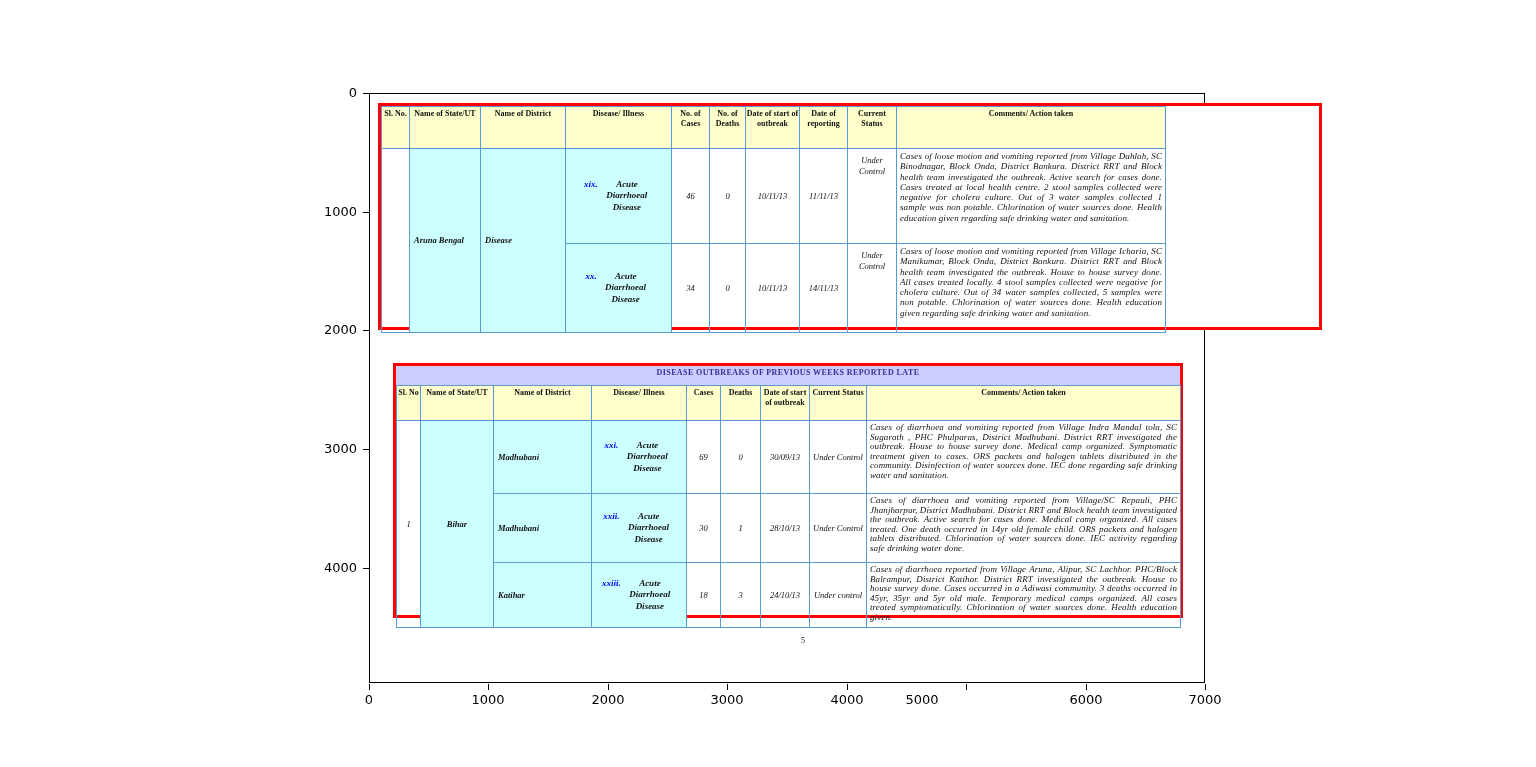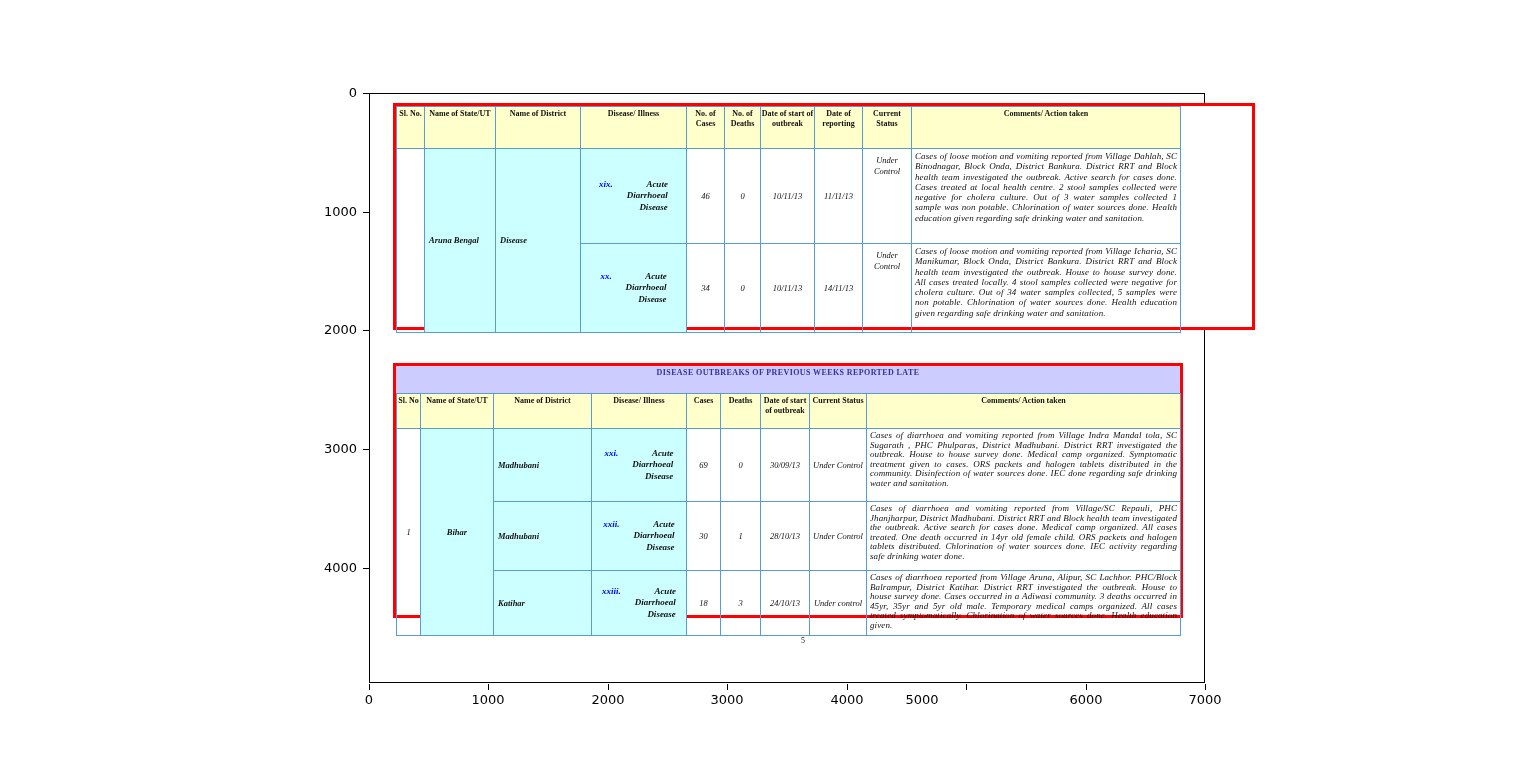--- a/index.html
+++ b/index.html
@@ -20,22 +20,22 @@
   th{background:#FFFFCC;font-size:8px;font-weight:bold;text-align:center;vertical-align:top;padding-top:2px;line-height:1.25;}
   td{font-size:8.5px;text-align:center;vertical-align:middle;line-height:1.25;font-style:italic;}
   .cyan{background:#CCFFFF;}
   .bold{font-weight:bold;}
   .left{text-align:left;padding-left:4px;}
   .comments{font-size:9px;text-align:justify;vertical-align:top;padding:2px 3px;line-height:10.3px;letter-spacing:0.1px;}
   .comments2{line-height:9.6px;}
   .status-top{vertical-align:top;padding-top:6px;}
   .disease-wrap{display:flex;justify-content:center;gap:3px;font-size:9px;}
   .roman{color:#0000FF;font-weight:bold;white-space:nowrap;}
-  .dname{font-weight:bold;width:52px;text-align:right;}
-  .band{background:#CCCCFF;height:27px;line-height:13px;text-align:center;
+  .dname{font-weight:bold;width:52px;text-align:center;}
+  .band{background:#CCCCFF;height:19px;line-height:13px;text-align:center;
         font-size:8px;font-weight:bold;color:#333399;letter-spacing:0.4px;}
   .pageno{font-size:8px;color:#111;text-align:center;width:14px;}
 </style>
 </head>
 <body>
 
 <div id="axes" class="abs"></div>
 
 <div class="abs ytick-mark" style="left:363px;top:93px"></div>
 <div class="abs ytick-mark" style="left:363px;top:212px"></div>
@@ -60,21 +60,21 @@
 
 <div class="abs xtick-label" style="left:339px;top:692px">0</div>
 <div class="abs xtick-label" style="left:458px;top:692px">1000</div>
 <div class="abs xtick-label" style="left:578px;top:692px">2000</div>
 <div class="abs xtick-label" style="left:697px;top:692px">3000</div>
 <div class="abs xtick-label" style="left:817px;top:692px">4000</div>
 <div class="abs xtick-label" style="left:892px;top:692px">5000</div>
 <div class="abs xtick-label" style="left:1056px;top:692px">6000</div>
 <div class="abs xtick-label" style="left:1175px;top:692px">7000</div>
 
-<div class="abs tbl-wrap" style="left:393px;top:103px;width:862px;height:227px;">
+<div class="abs tbl-wrap" style="left:378px;top:103px;width:944px;height:227px;">
   <table>
     <colgroup>
       <col style="width:28px">
         <col style="width:71px">
         <col style="width:85px">
         <col style="width:106px">
       <col style="width:38px">
         <col style="width:36px">
         <col style="width:54px">
         <col style="width:48px">

